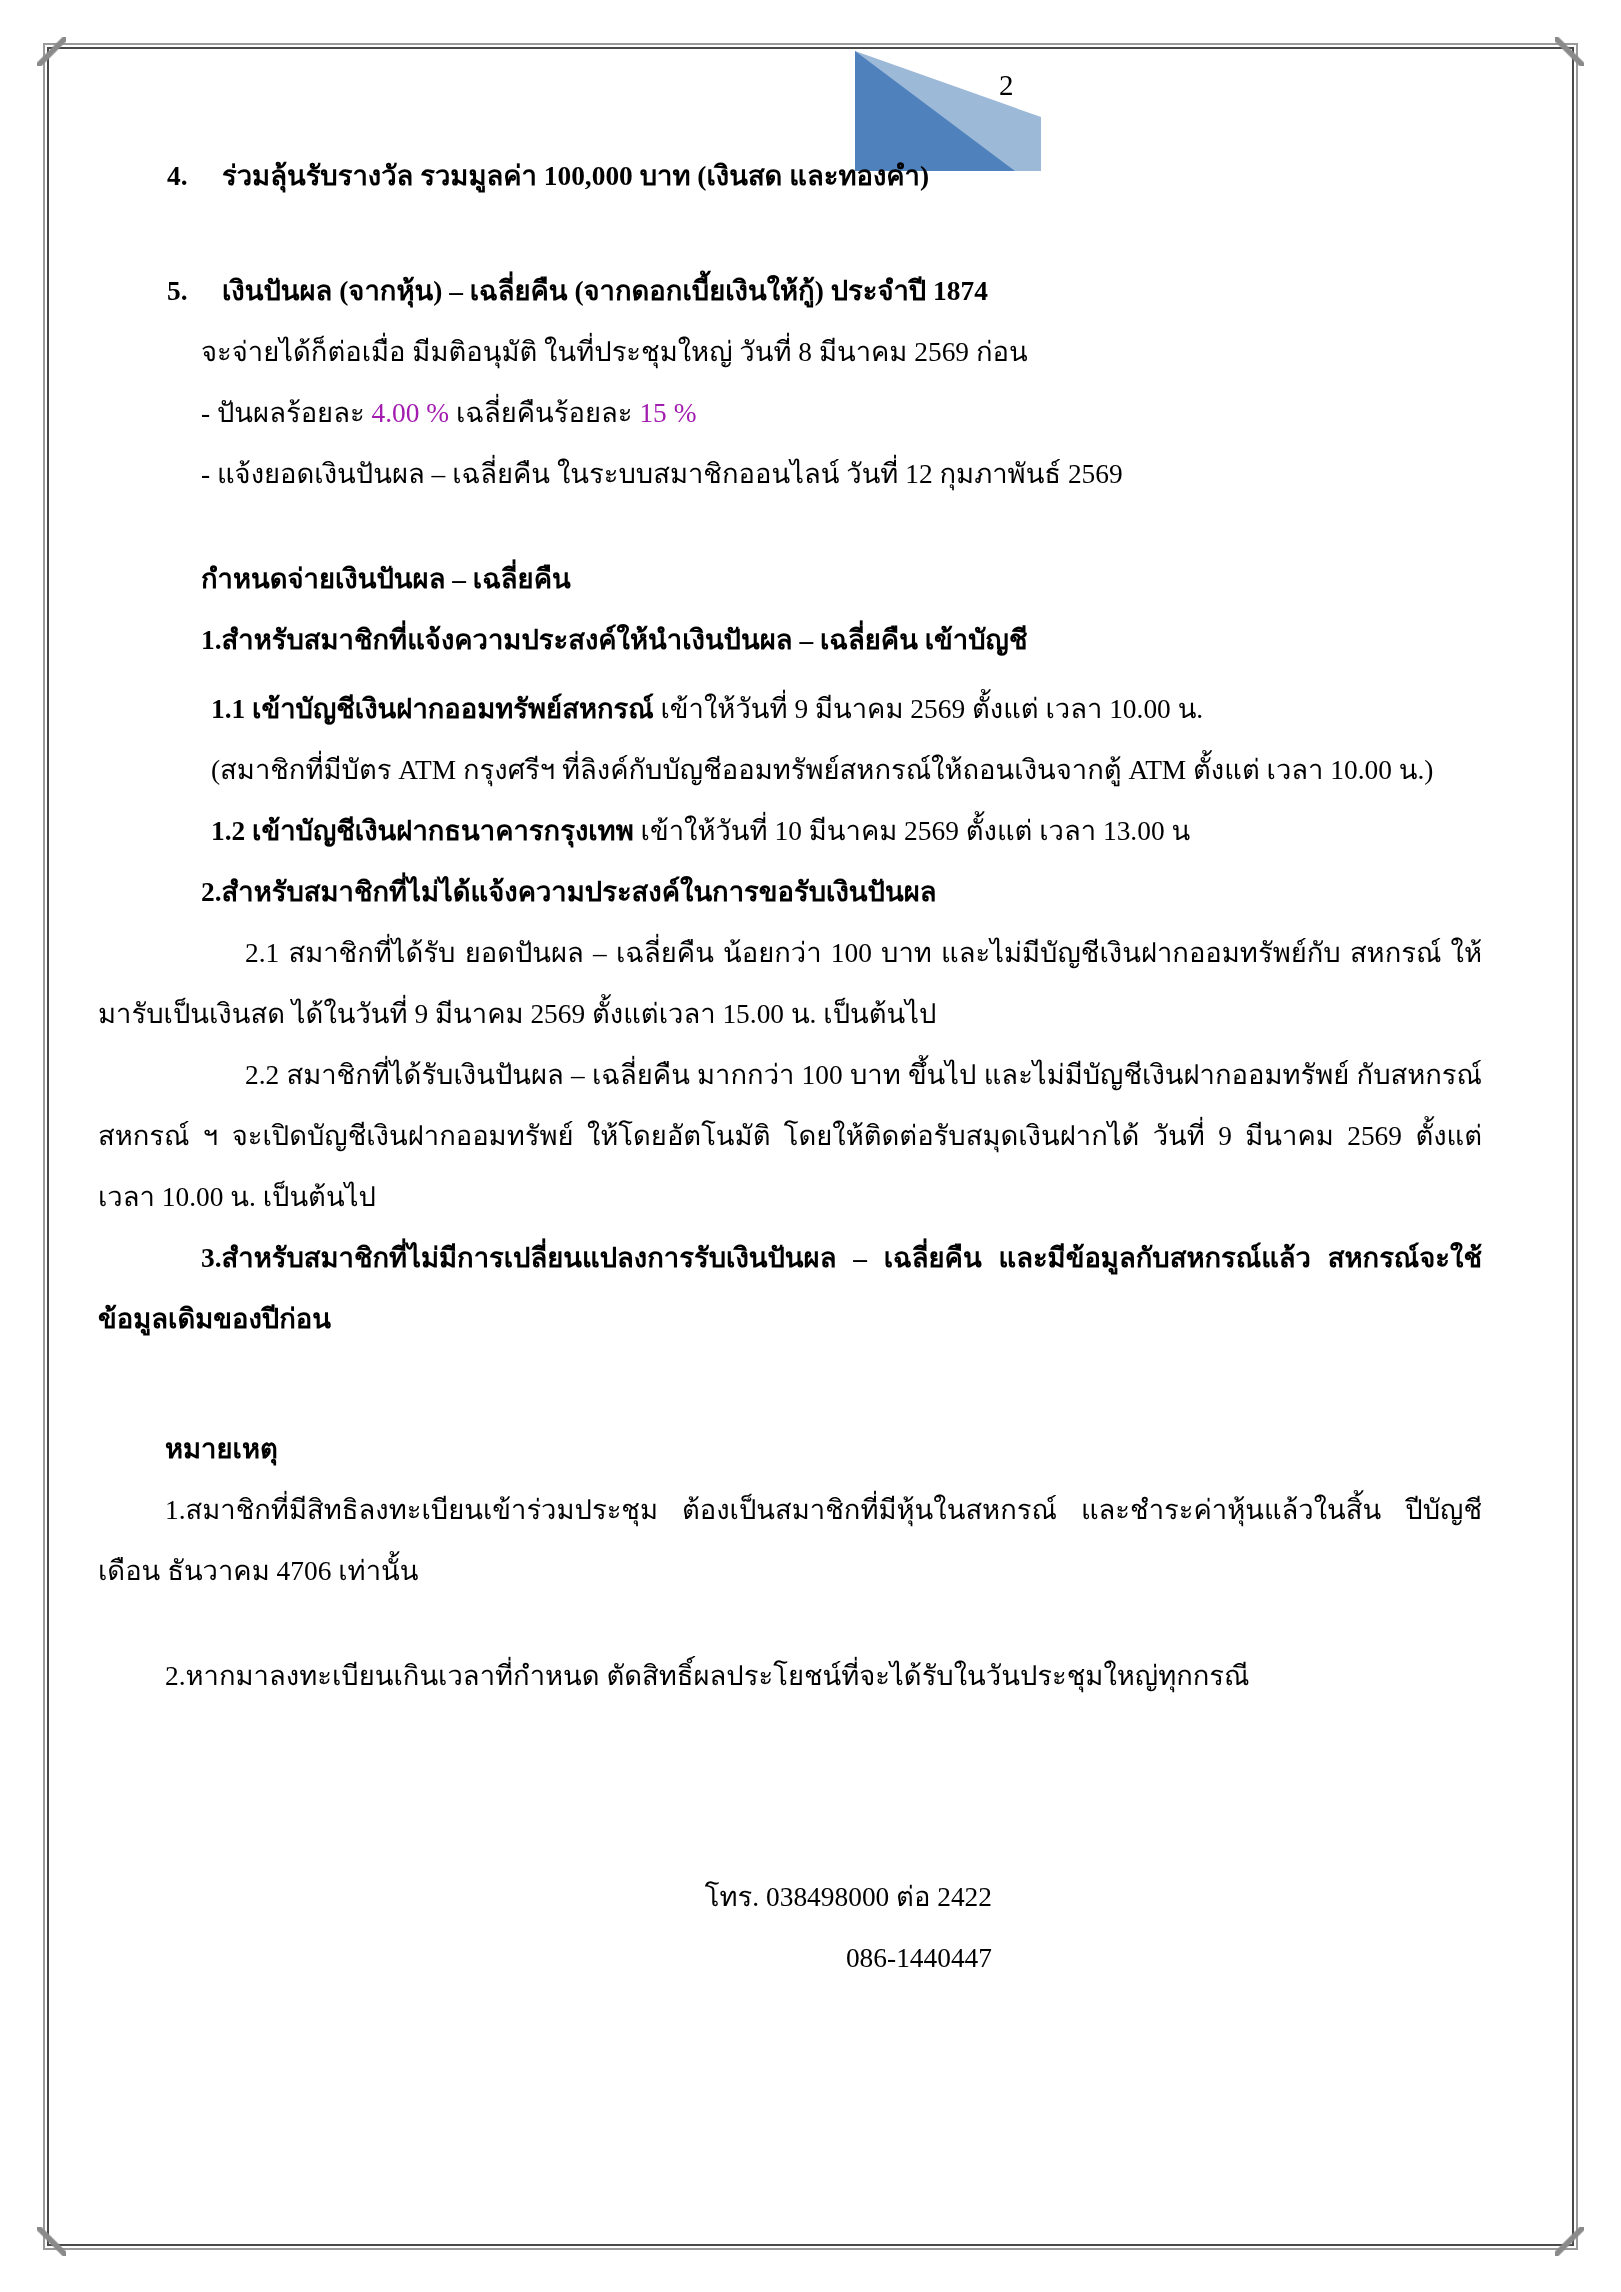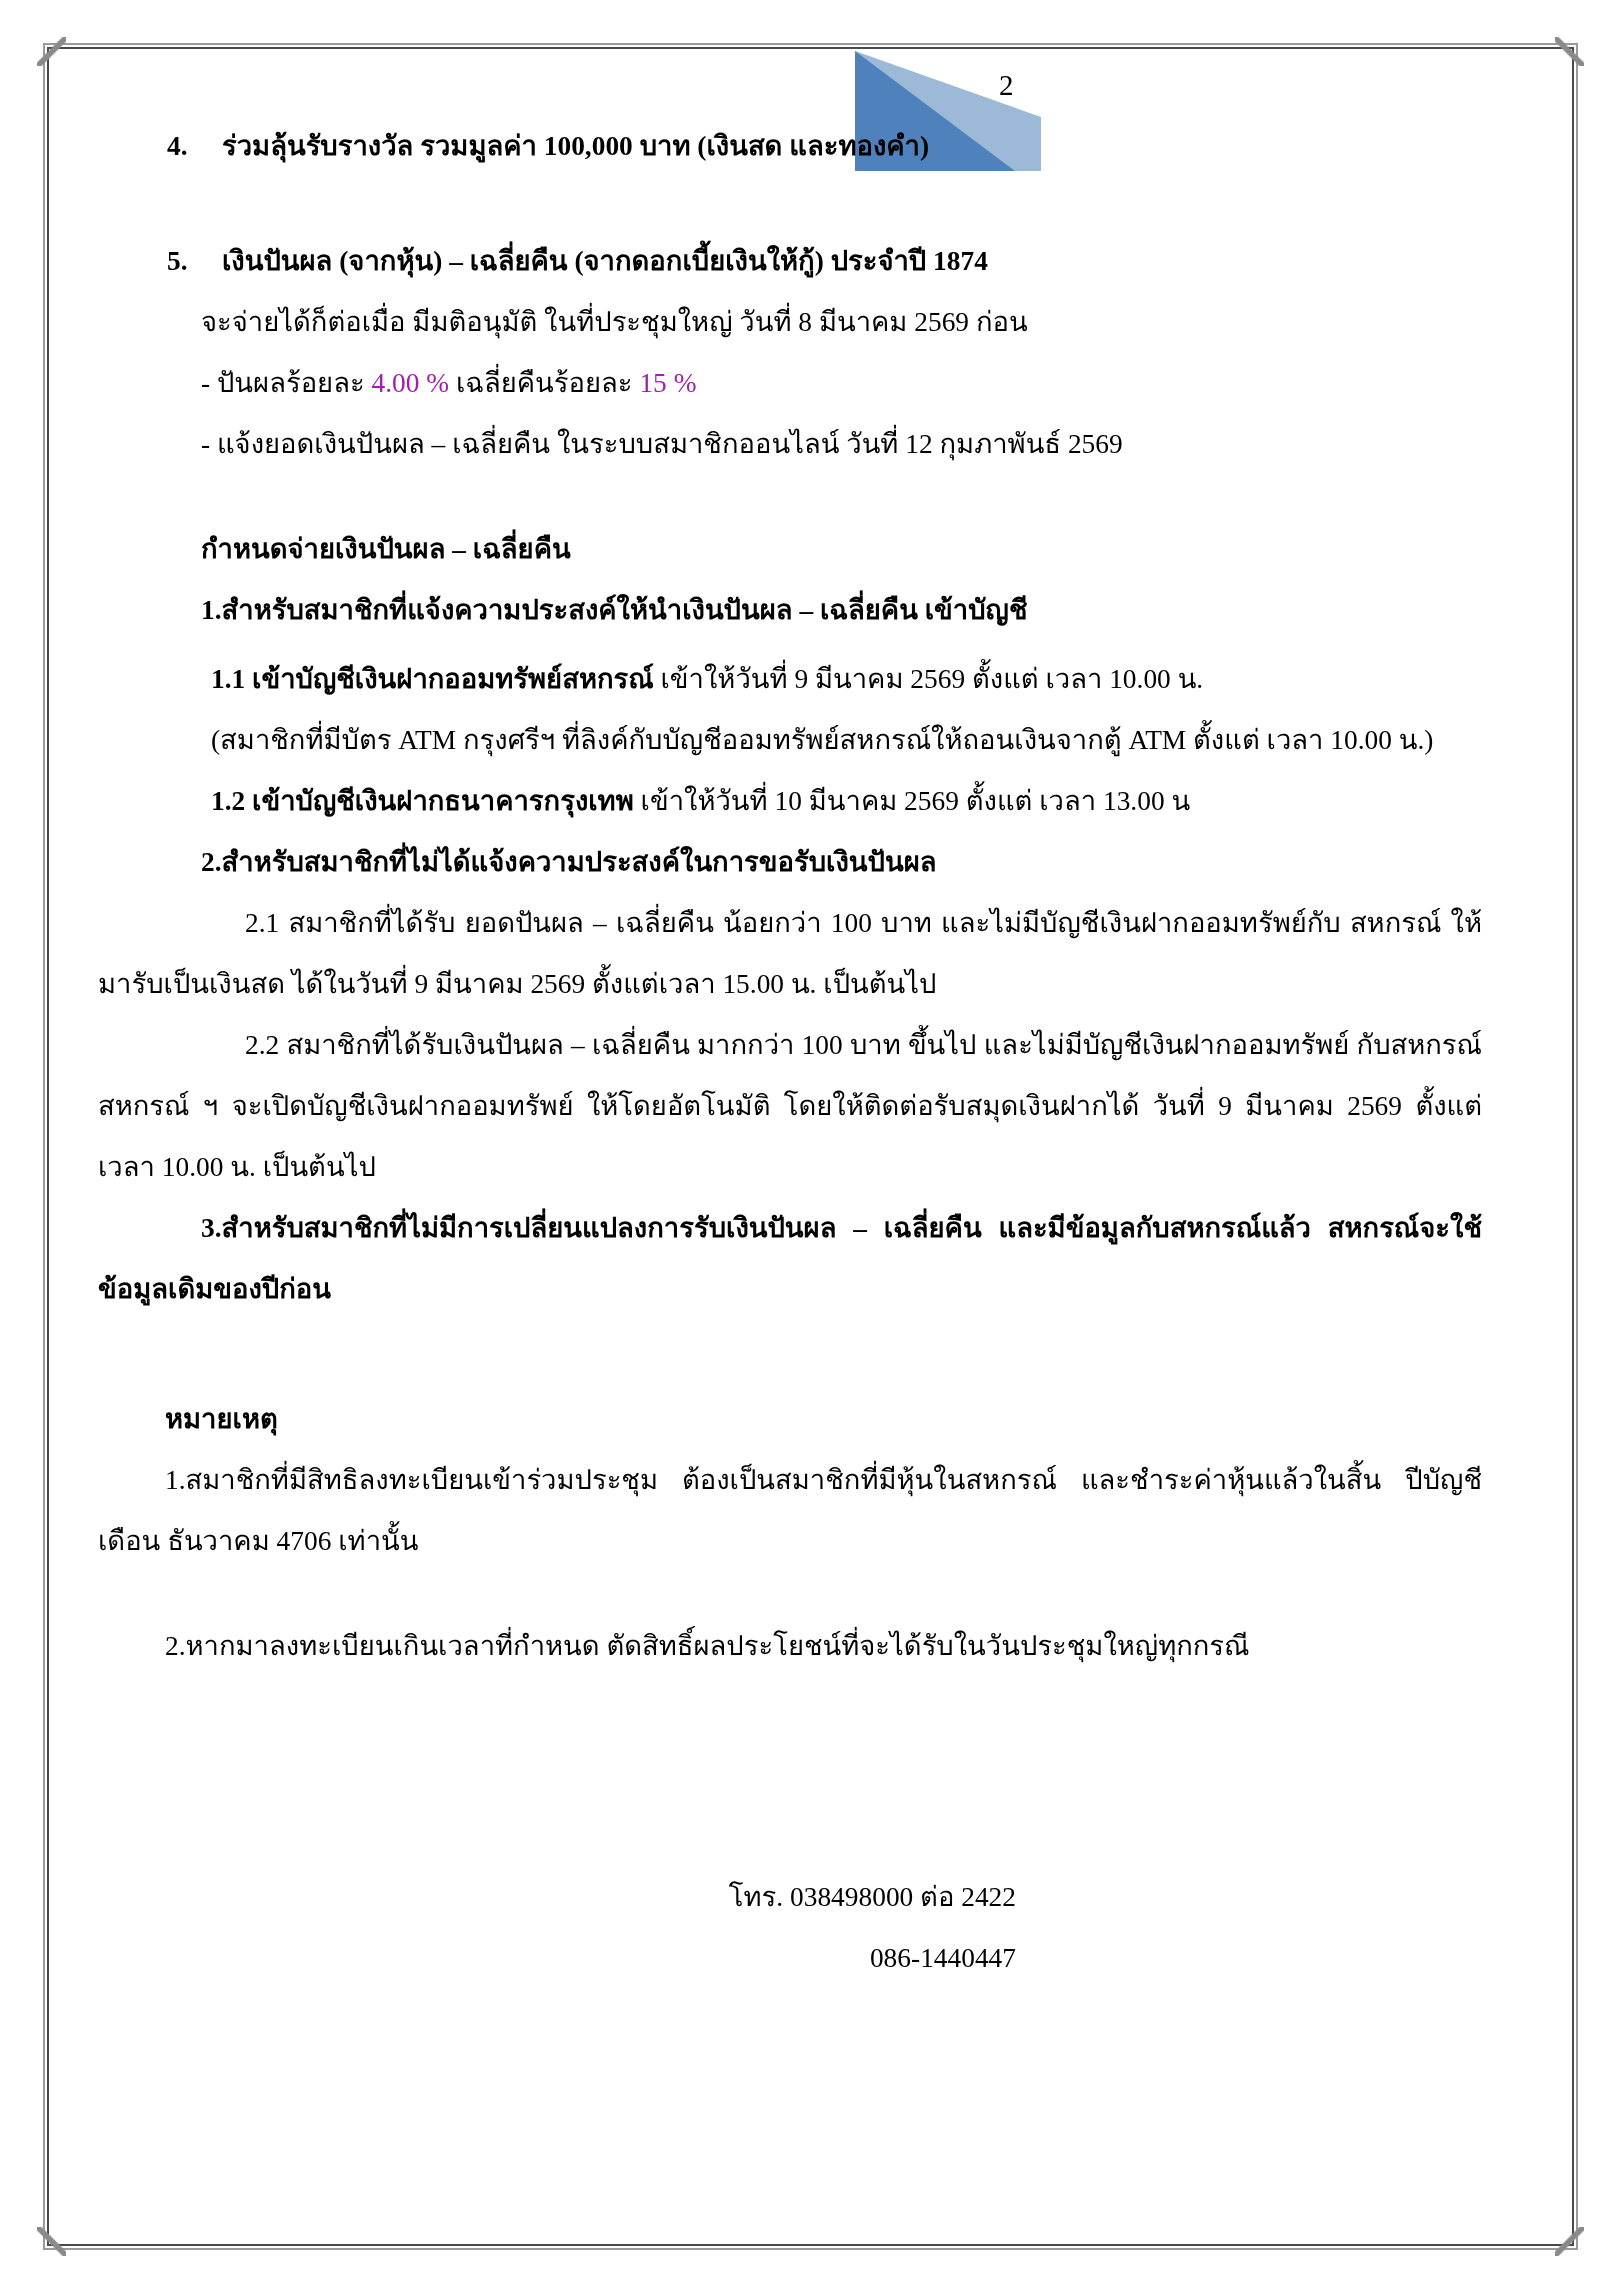--- a/index.html
+++ b/index.html
@@ -63,21 +63,21 @@
     top: 17.6px;
     right: 27.4px;
     font-size: 29px;
     color: #000;
   }
 
   
   .content {
     position: absolute;
     left: 98px;
-    top: 116px;
+    top: 146px;
     width: 1384px;
     font-size: 27.4px;
     line-height: 61px;
   }
   p { margin: 0; }
   .b   { font-weight: bold; }
   .u   { text-underline-offset: 5.9px; margin-top: 29px; }
   .red { color: #a21caf; }
 
   .item          { padding-left: 69px; font-weight: bold; }
@@ -96,21 +96,20 @@
   .note2-gap     { margin-top: 44px; }
 
   .contact {
     position: absolute;
     left: 0;
     top: 1867px;
     width: 992px;
     text-align: right;
     font-size: 27.4px;
     line-height: 61px;
-    padding-left: 24px;
   }
   .contact .line2 { margin-top: 0; }
 </style>
 </head>
 <body>
 
 <div class="page-frame"></div>
 <div class="corner corner-tl"></div>
 <div class="corner corner-tr"></div>
 <div class="corner corner-bl"></div>

